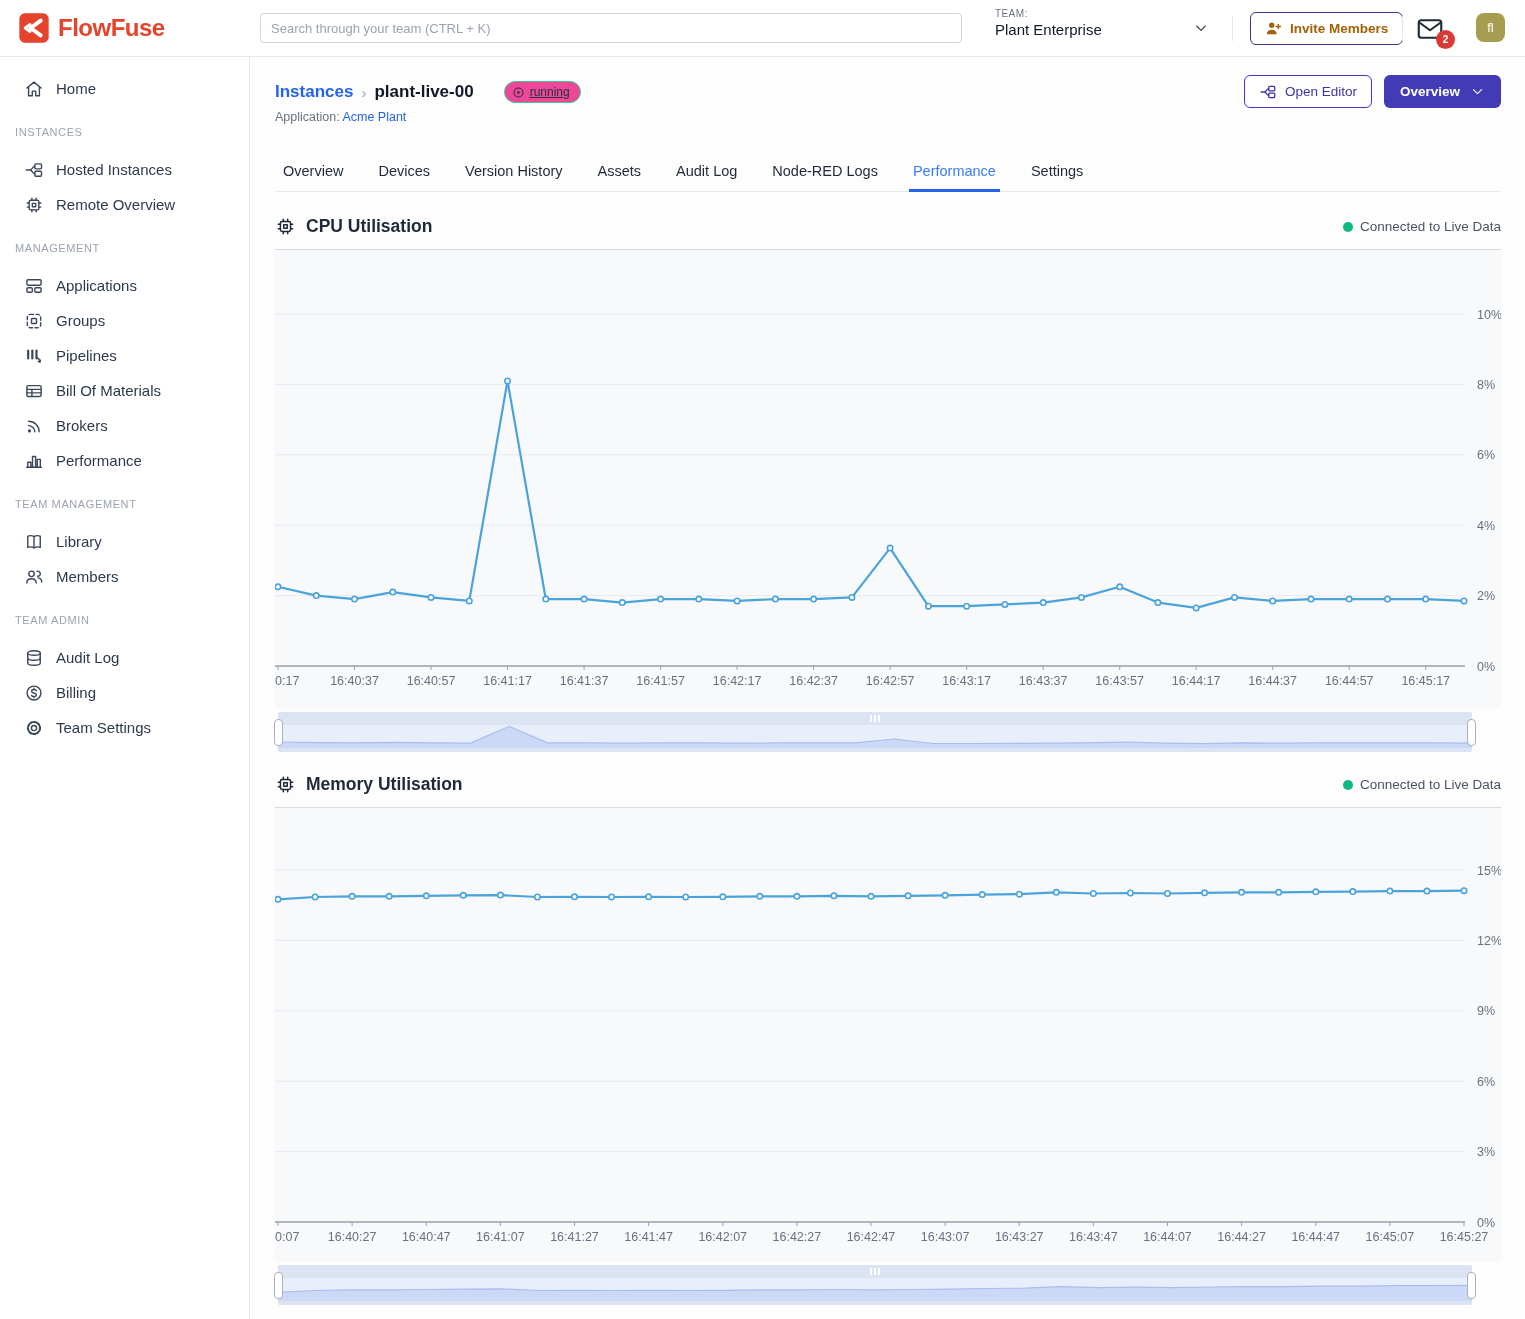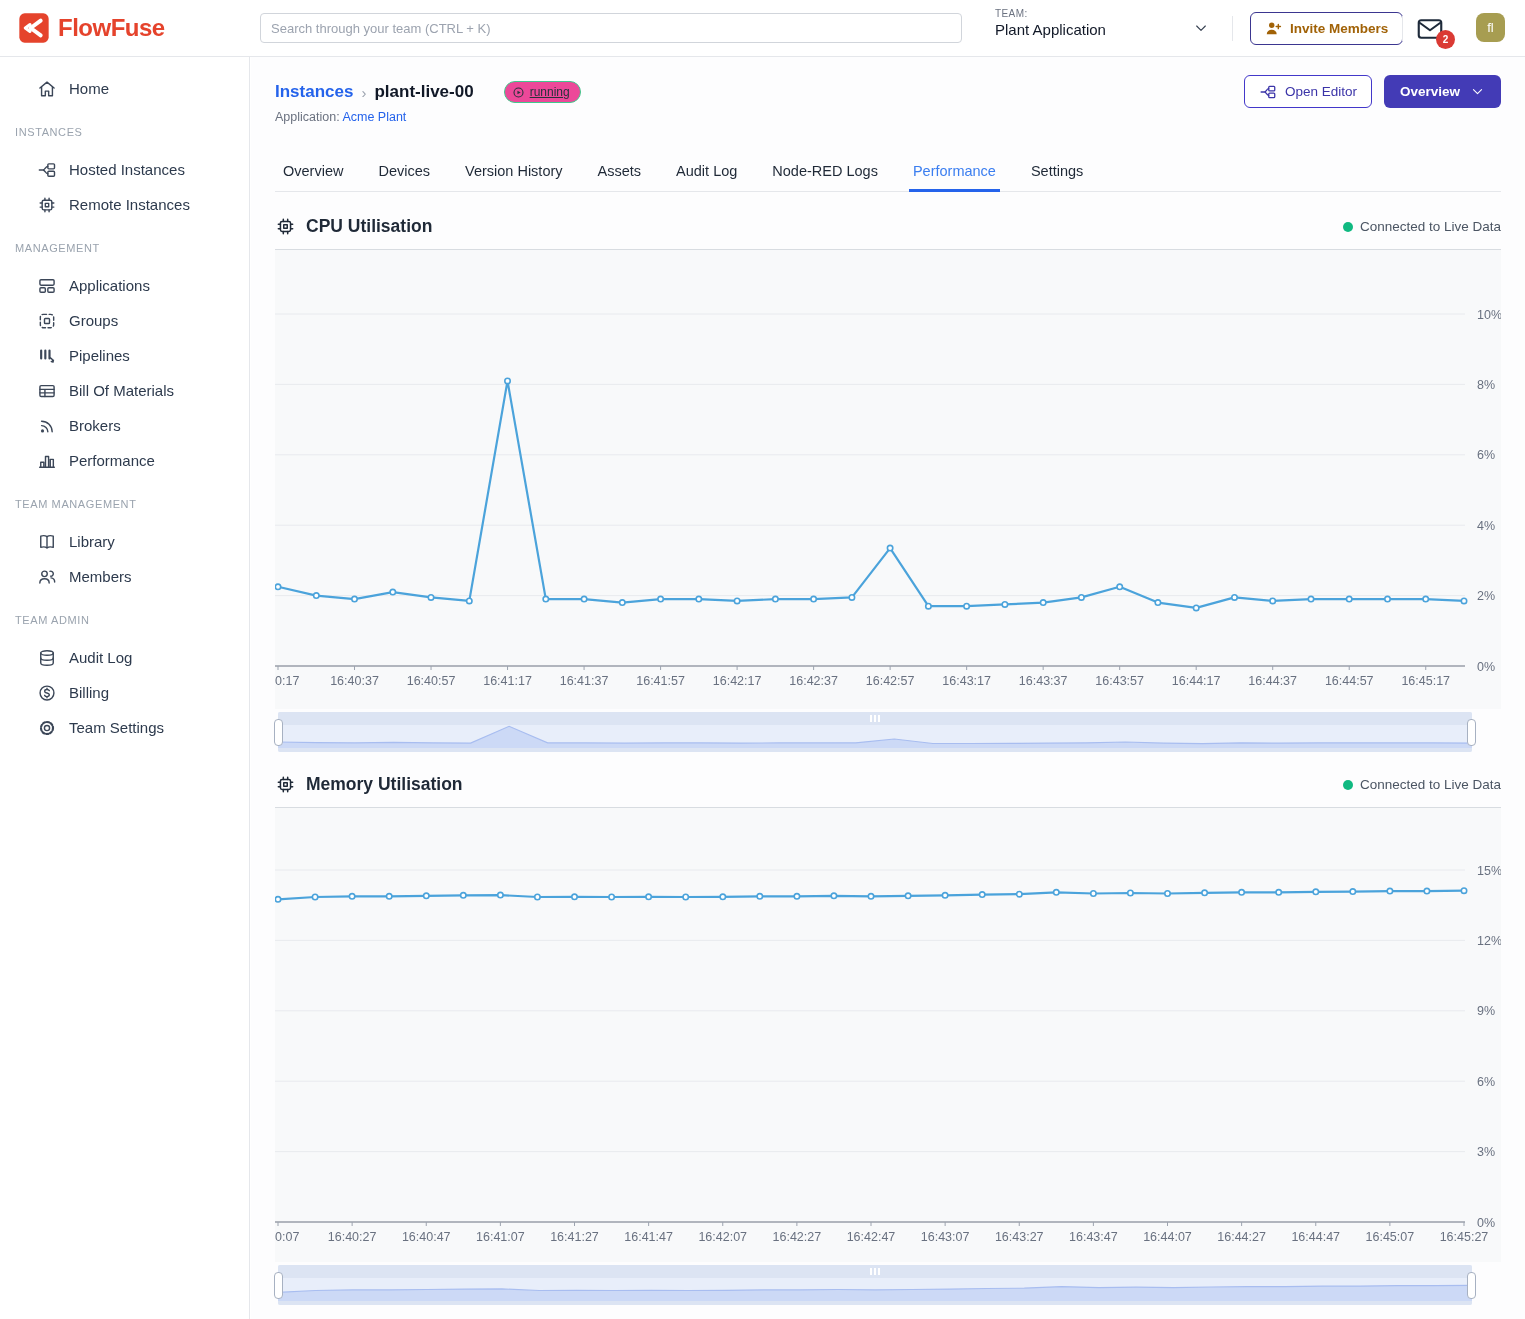--- a/index.html
+++ b/index.html
@@ -21,21 +21,21 @@
   .btn-invite { position:absolute; left:1250px; top:12px; height:33px; padding:0 14px; display:flex; align-items:center; gap:8px; border:1.5px solid #3b3690; border-radius:6px; background:#fff; color:#a16207; font-weight:bold; font-size:13.5px; cursor:pointer; font-family:"Liberation Sans",sans-serif; }
   .btn-invite .ic { width:17px; height:17px; }
   .mail-wrap { position:absolute; left:1413px; top:14px; width:34px; height:30px; cursor:pointer; }
   .mail-wrap .ic { width:26px; height:26px; color:#1e2a3a; }
   .mail-badge { position:absolute; right:-8px; bottom:-5px; min-width:19px; height:19px; background:#da3a34; color:#fff; border-radius:50%; font-size:10px; font-weight:bold; display:flex; align-items:center; justify-content:center; }
   .avatar { position:absolute; left:1476px; top:13px; width:29px; height:29px; border-radius:8px; background:#a79d51; color:#fff; font-size:13px; display:flex; align-items:center; justify-content:center; cursor:pointer; }
 
   
   .sidebar { position:absolute; top:57px; left:0; width:250px; height:1262px; background:#fff; border-right:1px solid #e5e7eb; padding-top:14px; }
   .side-section-label { margin:20px 0 14px 15px; font-size:11px; letter-spacing:0.6px; color:#9aa3ae; }
-  .side-item { display:flex; align-items:center; gap:12px; height:35px; padding-left:37px; font-size:15px; color:#2d3a4d; cursor:pointer; }
+  .side-item { display:flex; align-items:center; gap:12px; height:35px; padding-left:24px; font-size:15px; color:#2d3a4d; cursor:pointer; }
   .side-item .ic { width:20px; height:20px; color:#3c4758; flex:0 0 20px; }
 
   
   .main { position:absolute; top:57px; left:251px; width:1274px; height:1262px; background:#fdfdfe; padding:0 24px; }
   .page-head { position:relative; padding-top:24px; }
   .breadcrumb { display:flex; align-items:center; gap:8px; }
   .bc-root { color:#2563eb; font-weight:bold; font-size:17px; cursor:pointer; }
   .bc-sep { color:#9ca3af; font-size:15px; }
   .bc-cur { color:#111827; font-weight:bold; font-size:17px; }
   .status-badge { margin-left:22px; display:flex; align-items:flex-end; gap:5px; background:#ec4899; border:1px solid #41c98c; border-radius:12px; padding:3px 10px 3px 7px; font-size:12px; color:#27323c;text-decoration:underline; }
@@ -83,21 +83,21 @@
     <span class="logo-mark"><svg viewBox="0 0 24 24" width="100%" height="100%">
           <rect x="1" y="1" width="22" height="22" rx="4" fill="#e5432c"></rect>
           <path d="M17 6.5 L9.5 12 L17 17.5" stroke="#fff" stroke-width="3" fill="none" stroke-linecap="round" stroke-linejoin="round"></path>
           <path d="M9 9.5 L5.5 12 L9 14.5" stroke="#fff" stroke-width="2.4" fill="none" stroke-linecap="round" stroke-linejoin="round"></path>
         </svg></span>
     <span class="logo-text">FlowFuse</span>
   </div>
   <input class="search-input" type="text" placeholder="Search through your team (CTRL + K)" style="">
   <div class="team-select">
     <div class="team-label">TEAM:</div>
-    <div class="team-name">Plant Application</div>
+    <div class="team-name">Plant Enterprise</div>
     <span class="team-chevron"><svg viewBox="0 0 24 24" width="100%" height="100%" fill="none" stroke="currentColor" stroke-width="1.7" stroke-linecap="round" stroke-linejoin="round">
           <path d="M5.5 9 L12 15.5 L18.5 9"></path>
         </svg></span>
   </div>
   <div class="vdiv" style="left:1232px"></div>
   <button class="btn-invite">
     <span class="ic"><svg viewBox="0 0 24 24" width="100%" height="100%" fill="currentColor">
           <circle cx="9.5" cy="7.5" r="3.8"></circle>
           <path d="M2.5 20 c0-4 3-6.3 7-6.3 s7 2.3 7 6.3 Z"></path>
           <path d="M18.8 6.2 v6 M15.8 9.2 h6" stroke="currentColor" stroke-width="2" fill="none" stroke-linecap="round"></path>
@@ -131,21 +131,21 @@
           <rect x="13" y="13.4" width="8" height="6" rx="1.2"></rect>
         </svg></span>
       <span>Hosted Instances</span>
     </div>
     <div class="side-item">
       <span class="ic"><svg viewBox="0 0 24 24" width="100%" height="100%" fill="none" stroke="currentColor" stroke-width="1.7" stroke-linecap="round" stroke-linejoin="round">
           <rect x="6.2" y="6.2" width="11.6" height="11.6" rx="2"></rect>
           <rect x="10" y="10" width="4" height="4"></rect>
           <path d="M9.5 6.2 V3.8 M14.5 6.2 V3.8 M9.5 20.2 V17.8 M14.5 20.2 V17.8 M6.2 9.5 H3.8 M6.2 14.5 H3.8 M20.2 9.5 H17.8 M20.2 14.5 H17.8"></path>
         </svg></span>
-      <span>Remote Instances</span>
+      <span>Remote Overview</span>
     </div>
     <div class="side-section-label">MANAGEMENT</div>
     <div class="side-item">
       <span class="ic"><svg viewBox="0 0 24 24" width="100%" height="100%" fill="none" stroke="currentColor" stroke-width="1.7" stroke-linecap="round" stroke-linejoin="round">
           <rect x="3.5" y="4.5" width="17" height="6.5" rx="1.3"></rect>
           <rect x="3.5" y="14" width="6.5" height="5.5" rx="1.3"></rect>
           <rect x="13" y="14" width="7.5" height="5.5" rx="1.3"></rect>
         </svg></span>
       <span>Applications</span>
     </div>

